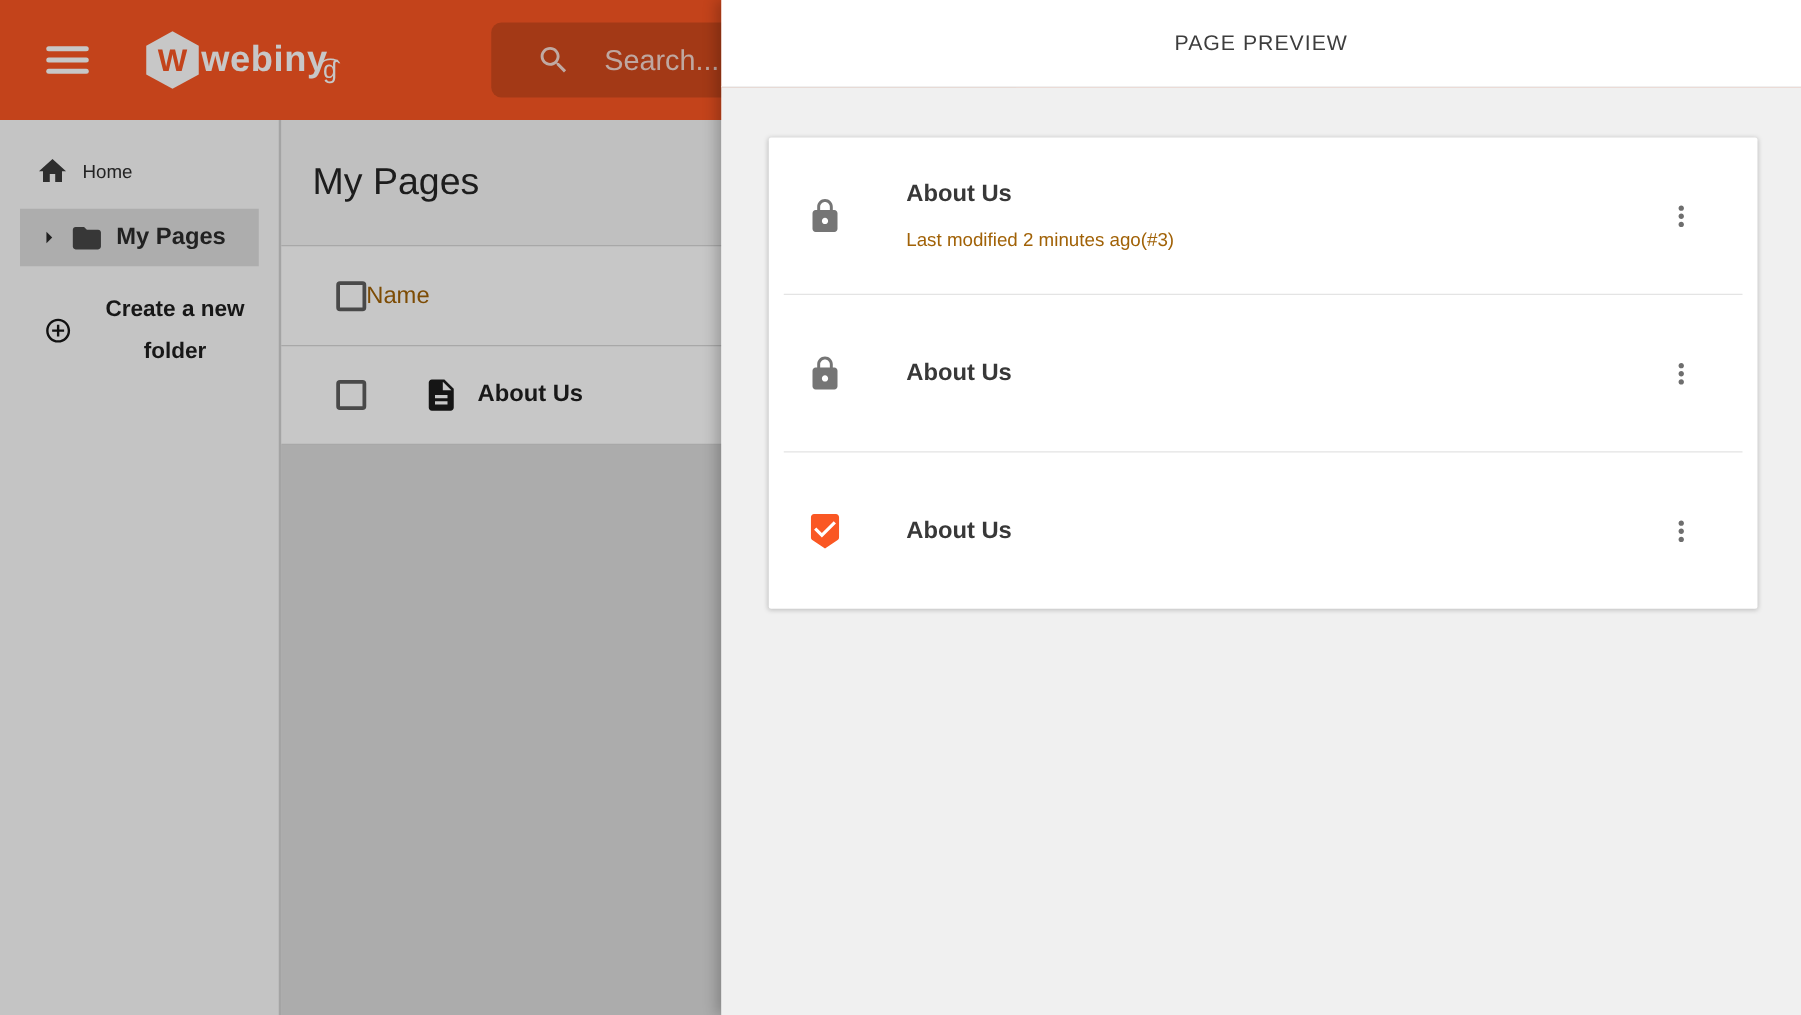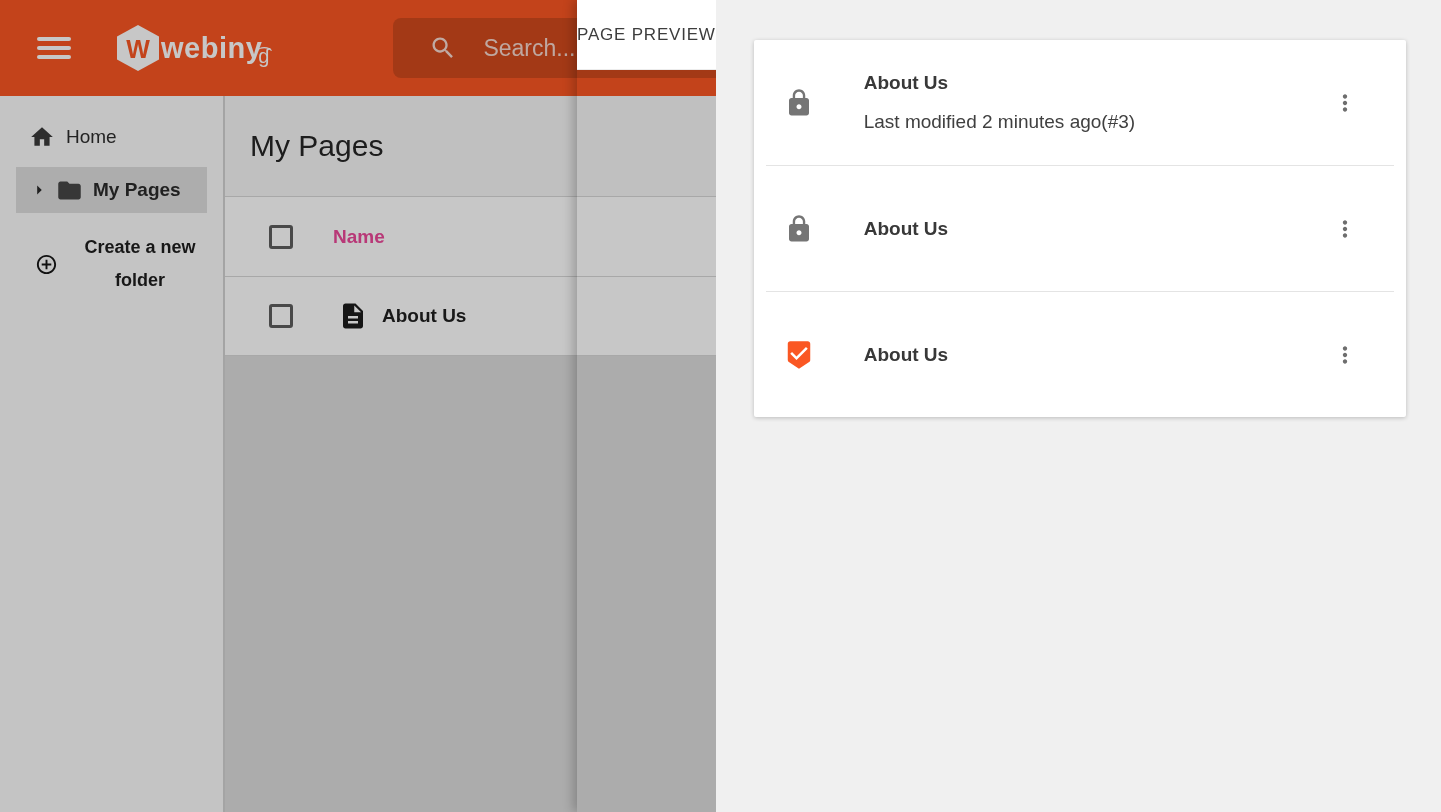--- a/index.html
+++ b/index.html
@@ -42,21 +42,21 @@
   .searchbox input::placeholder { color: rgba(255,255,255,0.78); }
 
   .app-body { flex: 1; display: flex; min-height: 0; }
 
   .sidebar {
     width: 225px; background: #FBFBFB; border-right: 2px solid #D2D2D2;
     flex-shrink: 0; padding-top: 24px;
   }
   .side-item { display: flex; align-items: center; cursor: pointer; }
   .side-item.home { padding-left: 29px; height: 34px; }
-  .side-item.home .label { font-size: 19px; color: #2E2E2E; margin-left: 11px; }
+  .side-item.home .label { font-size: 15px; color: #2E2E2E; margin-left: 11px; }
   .side-item.mypages {
     margin: 13px 16px 0 16px; height: 46px; background: #DEDEDE; padding-left: 12px;
   }
   .side-item.mypages .label { font-size: 19px; font-weight: bold; color: #2B2B2B; margin-left: 10px; }
   .side-item.create { margin-top: 18px; }
   .side-item.create .icon-plus { margin-left: 35px; flex-shrink: 0; }
   .side-item.create .label {
     width: 136px; margin-left: 14px; text-align: center;
     font-size: 18px; font-weight: bold; color: #1E1E1E; line-height: 33px;
   }
@@ -66,31 +66,31 @@
   .content-header h1 { font-size: 30px; font-weight: 400; color: #262626; margin-left: 25px; }
   .trow {
     height: 80px; background: #FFFFFF; display: flex; align-items: center;
     border-top: 1px solid #D8D8D8; padding-left: 44px;
   }
   .trow:last-of-type { border-bottom: 1px solid #D8D8D8; }
   .checkbox {
     width: 24px; height: 24px; border: 3px solid #5E5E5E; border-radius: 3px;
     background: transparent; cursor: pointer; flex-shrink: 0;
   }
-  .thead-label { font-size: 19px; font-weight: bold; color: #ec4899; margin-left: 40px; }
+  .thead-label { font-size: 19px; font-weight: normal; color: #a16207; }
   .row-doc-icon { margin-left: 45px; display: flex; }
   .row-label { font-size: 19px; font-weight: bold; color: #1F1F1F; margin-left: 14px; }
 
   
   .scrim { position: absolute; inset: 0; background: rgba(0,0,0,0.22); z-index: 50; }
 
   
   .drawer {
     position: absolute; top: 0; right: 0; width: 864px; height: 812px; z-index: 100;
-    display: flex; 
+    display: flex; flex-direction: column;
     box-shadow: -4px 0 10px rgba(0,0,0,0.22);
   }
   .tabbar {
     height: 70px; background: #FFFFFF; display: flex; flex-shrink: 0;
     border-bottom: 1px solid #ECECEC;
   }
   .tab {
     flex: 1; display: flex; align-items: center; justify-content: center;
     position: relative; cursor: pointer;
     font-size: 17px; letter-spacing: 0.8px; color: #3D3D3D;
@@ -106,21 +106,21 @@
     box-shadow: 0 1px 4px rgba(0,0,0,0.22);
     display: flex; flex-direction: column;
   }
   .rev-row {
     flex: 1; display: flex; align-items: center;
     padding: 0 48px 0 30px;
   }
   .rev-icon { width: 30px; display: flex; justify-content: center; flex-shrink: 0; }
   .rev-text { margin-left: 50px; }
   .rev-title { font-size: 19px; font-weight: bold; color: #383838; }
-  .rev-meta { font-size: 19px; color: #404040; margin-top: 17px; }
+  .rev-meta { font-size: 15px; color: #a16207; margin-top: 17px; }
   .rev-spacer { flex: 1; }
   .more-btn { width: 26px; height: 40px; display: flex; align-items: center; justify-content: center; cursor: pointer; background: none; border: none; }
   .rev-divider { height: 1px; background: #E4E4E4; margin: 0 12px; flex-shrink: 0; }
 </style>
 </head>
 <body>
 
 <div class="app">
 
   <header class="app-header">

